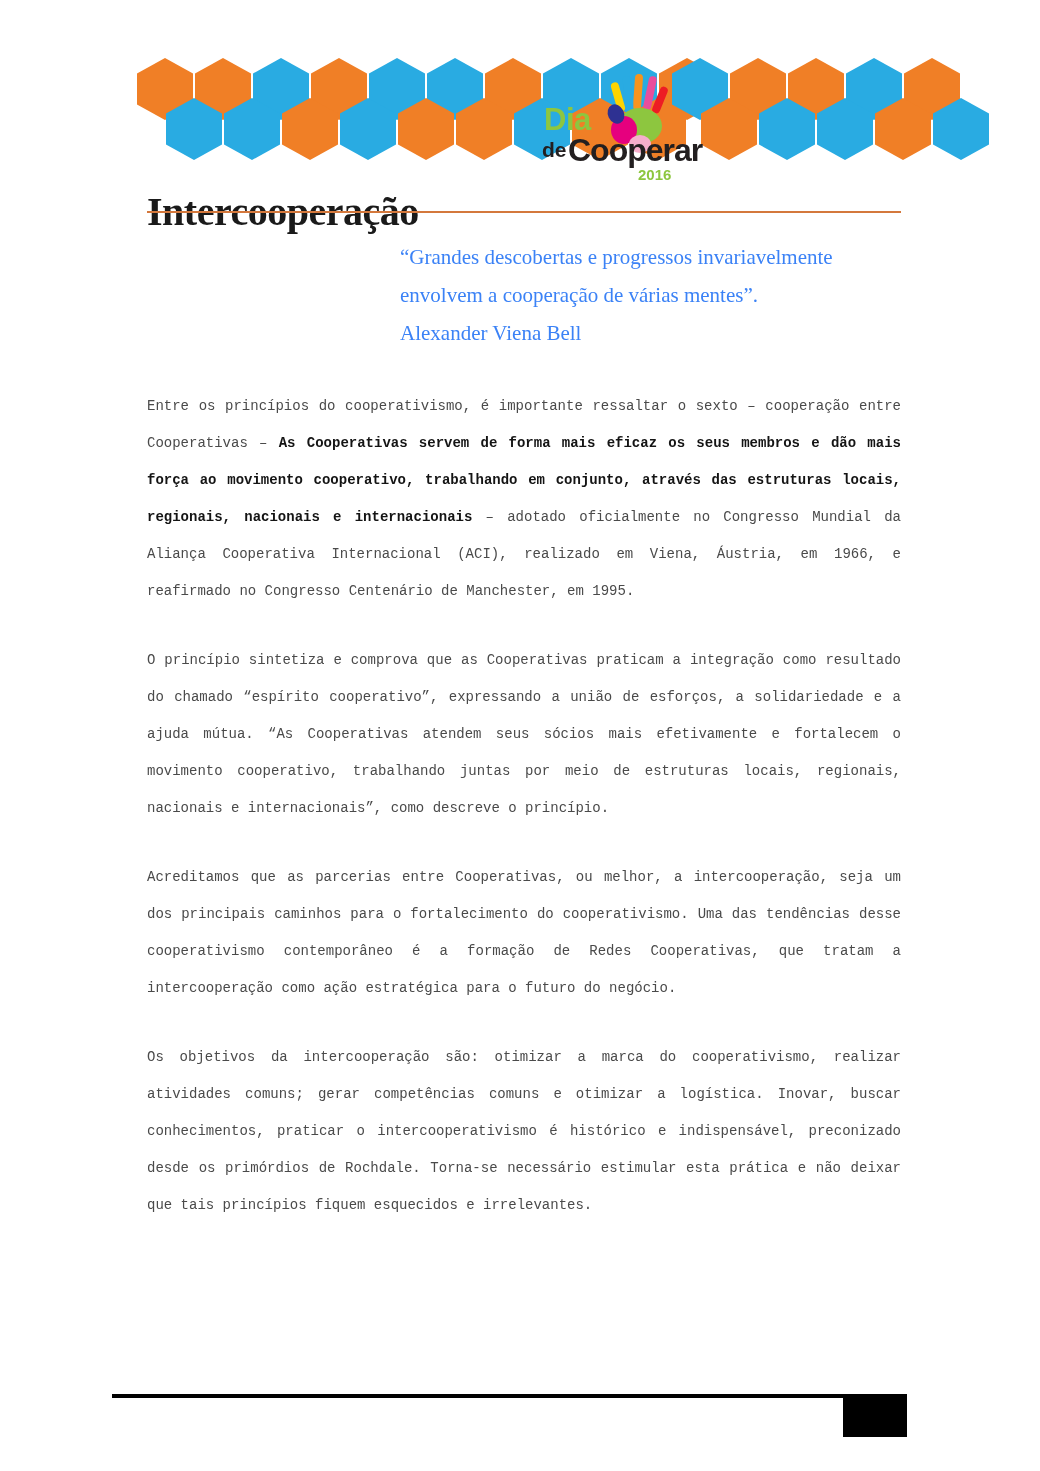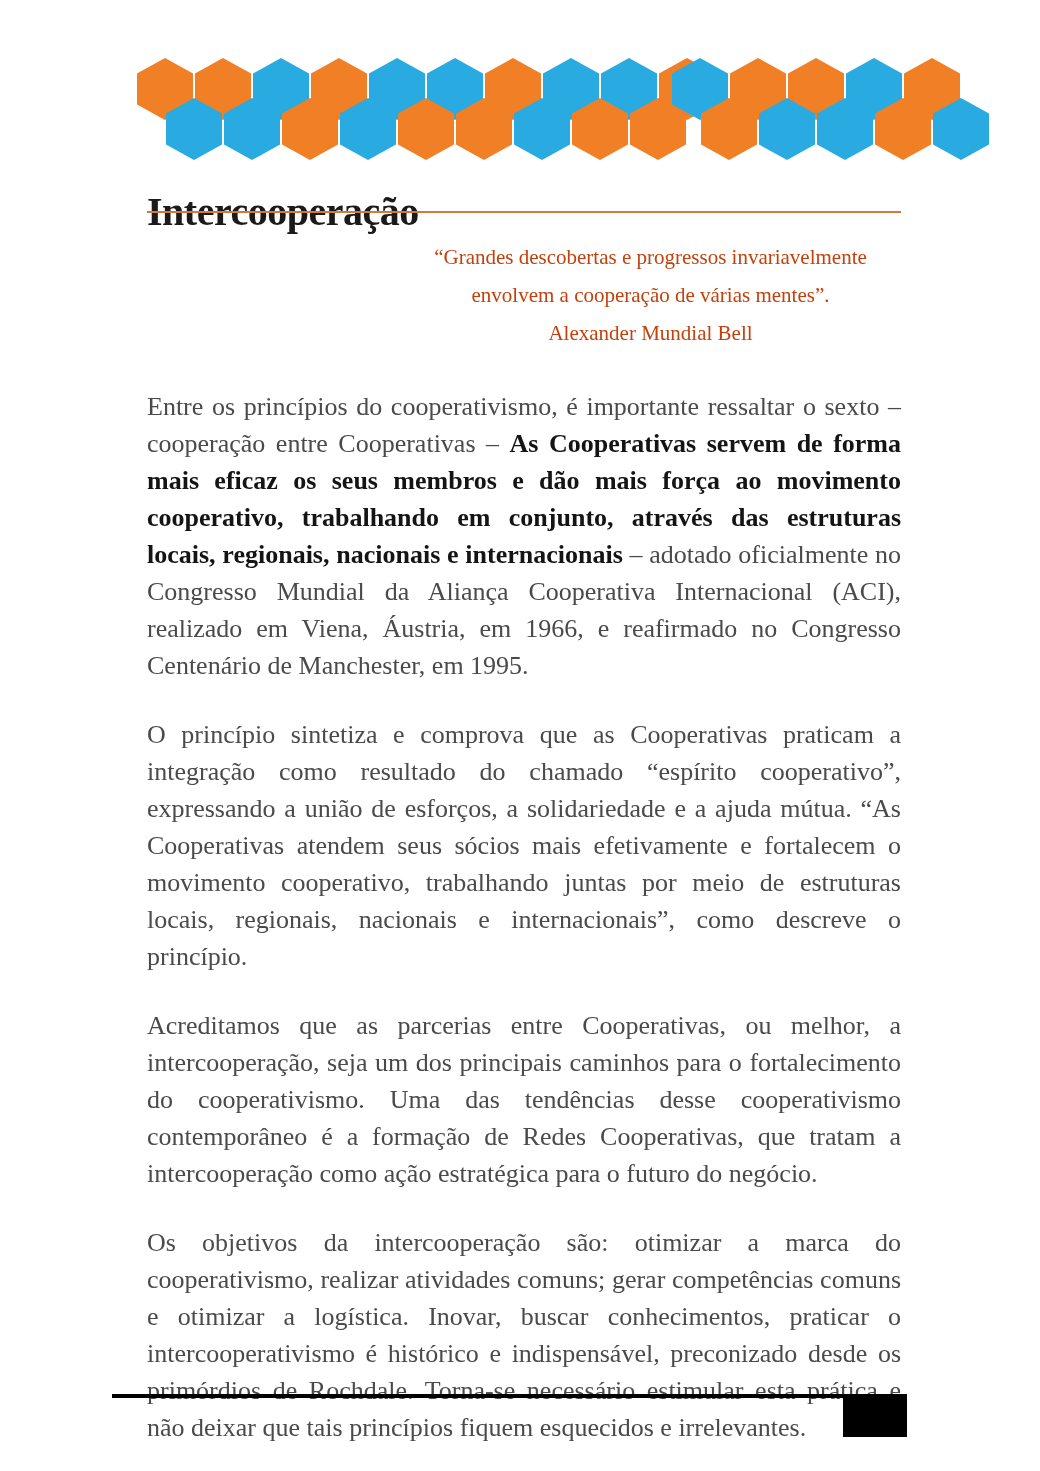--- a/index.html
+++ b/index.html
@@ -123,43 +123,44 @@
     height: 2px;
     background: #D4783C;
   }
 
   
   .quote-block {
     position: absolute;
     left: 400px;
     top: 238px;
     width: 501px;
-    text-align: center;
+    text-align: left;
     font-size: 21px;
     line-height: 38px;
-    color: #c2410c;
+    color: #3b82f6;
   }
   .quote-author {
     display: block;
   }
 
   
   .body-copy {
     position: absolute;
     left: 147px;
     top: 388px;
     width: 754px;
   }
   .para {
     margin: 0 0 32px 0;
     text-align: justify;
-    font-size: 26px;
+    font-size: 14px;
     line-height: 37px;
     color: #4a4a4a;
     hyphens: none;
+    font-family: Liberation Mono, monospace;
   }
   .para:last-child { margin-bottom: 4px; }
   .para b, .para strong {
     color: #141414;
     font-weight: bold;
   }
 
   
   .footer-rule {
     position: absolute;
@@ -211,29 +212,46 @@
         <div class="hex row-top" style="left: 116px; background: rgb(240, 127, 38);"></div>
         <div class="hex row-top" style="left: 174px; background: rgb(41, 171, 226);"></div>
         <div class="hex row-top" style="left: 232px; background: rgb(240, 127, 38);"></div>
         <div class="hex row-bottom" style="left: 29px; background: rgb(240, 127, 38);"></div>
         <div class="hex row-bottom" style="left: 87px; background: rgb(41, 171, 226);"></div>
         <div class="hex row-bottom" style="left: 145px; background: rgb(41, 171, 226);"></div>
         <div class="hex row-bottom" style="left: 203px; background: rgb(240, 127, 38);"></div>
         <div class="hex row-bottom" style="left: 261px; background: rgb(41, 171, 226);"></div>
       </div>
 
+    <div class="brand-logo">
+      <svg class="logo-hand" viewBox="0 0 78 82">
+        <rect x="46" y="2" width="8" height="34" rx="4" fill="#E94E9C" transform="rotate(12 50 19)"></rect>
+        <rect x="34" y="0" width="8" height="36" rx="4" fill="#F7941E" transform="rotate(4 38 18)"></rect>
+        <rect x="24" y="2" width="8" height="34" rx="4" fill="#29ABE2" transform="rotate(-6 28 19)"></rect>
+        <rect x="14" y="8" width="8" height="30" rx="4" fill="#FFD400" transform="rotate(-16 18 23)"></rect>
+        <rect x="56" y="12" width="8" height="28" rx="4" fill="#ED1C24" transform="rotate(22 60 26)"></rect>
+        <ellipse cx="40" cy="52" rx="22" ry="18" fill="#8DC63F"></ellipse>
+        <ellipse cx="24" cy="56" rx="13" ry="14" fill="#E6007E"></ellipse>
+        <ellipse cx="16" cy="40" rx="8" ry="10" fill="#2E3192" transform="rotate(-25 16 40)"></ellipse>
+        <ellipse cx="40" cy="70" rx="11" ry="9" fill="#F6AECB"></ellipse>
+      </svg>
+      <div class="logo-dia">Dia</div>
+      <div class="logo-de">de</div>
+      <div class="logo-cooperar">Cooperar</div>
+      <div class="logo-year">2016</div>
+    </div>
   </div>
 
   <h1 class="doc-title">Intercooperação</h1>
   <div class="title-rule"></div>
 
   <div class="quote-block">
     <span>“Grandes descobertas e progressos invariavelmente</span>
     <span>envolvem a cooperação de várias mentes”.</span>
-    <span class="quote-author">Alexander Mundial Bell</span>
+    <span class="quote-author">Alexander Viena Bell</span>
   </div>
 
   <div class="body-copy">
     <p class="para"><span>Entre os princípios do cooperativismo, é importante ressaltar o sexto – cooperação entre Cooperativas – </span><b>As Cooperativas servem de forma mais eficaz os seus membros e dão mais força ao movimento cooperativo, trabalhando em conjunto, através das estruturas locais, regionais, nacionais e internacionais</b><span> – adotado oficialmente no Congresso Mundial da Aliança Cooperativa Internacional (ACI), realizado em Viena, Áustria, em 1966, e reafirmado no Congresso Centenário de Manchester, em 1995.</span></p>
     <p class="para">O princípio sintetiza e comprova que as Cooperativas praticam a integração como resultado do chamado “espírito cooperativo”, expressando a união de esforços, a solidariedade e a ajuda mútua. “As Cooperativas atendem seus sócios mais efetivamente e fortalecem o movimento cooperativo, trabalhando juntas por meio de estruturas locais, regionais, nacionais e internacionais”, como descreve o princípio.</p>
     <p class="para">Acreditamos que as parcerias entre Cooperativas, ou melhor, a intercooperação, seja um dos principais caminhos para o fortalecimento do cooperativismo. Uma das tendências desse cooperativismo contemporâneo é a formação de Redes Cooperativas, que tratam a intercooperação como ação estratégica para o futuro do negócio.</p>
     <p class="para">Os objetivos da intercooperação são: otimizar a marca do cooperativismo, realizar atividades comuns; gerar competências comuns e otimizar a logística. Inovar, buscar conhecimentos, praticar o intercooperativismo é histórico e indispensável, preconizado desde os primórdios de Rochdale. Torna-se necessário estimular esta prática e não deixar que tais princípios fiquem esquecidos e irrelevantes.</p>
   </div>
 
   <div class="footer-rule"></div>

